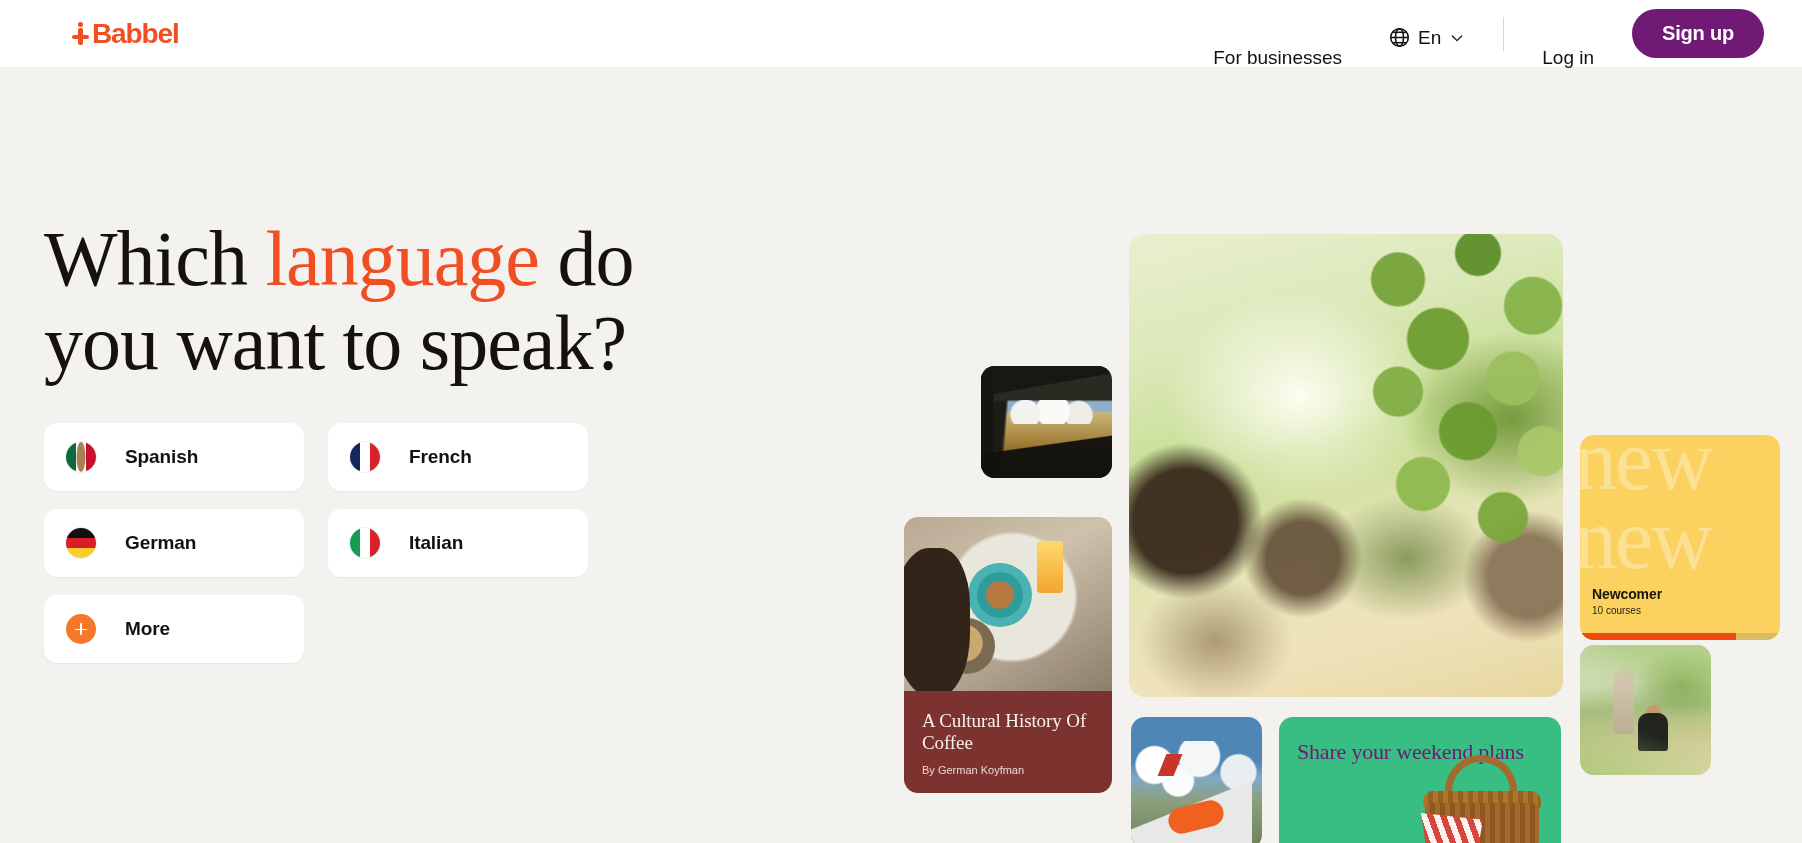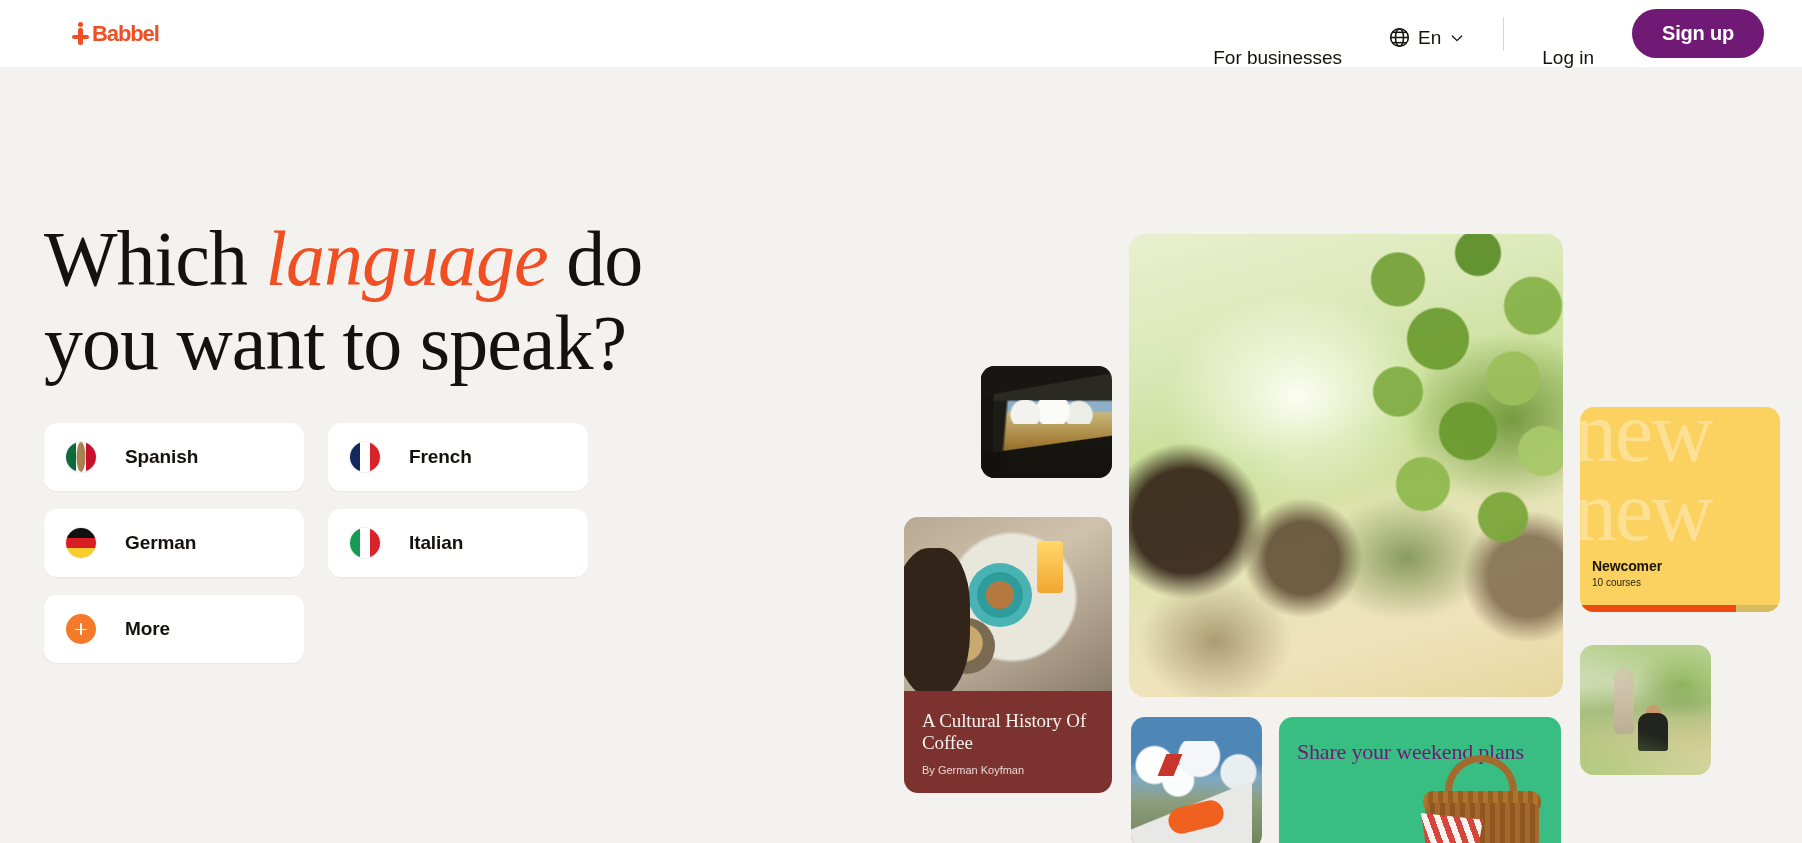--- a/index.html
+++ b/index.html
@@ -19,21 +19,21 @@
   
   .header {
     height: 67px;
     background: #FFFFFF;
     display: flex;
     align-items: center;
     padding: 0 38px 0 72px;
     position: relative;
   }
   .logo {
-    font-size: 22px;
+    font-size: 28px;
     font-weight: 700;
     color: #F04E23;
     letter-spacing: -1.1px;
     display: flex;
     align-items: center;
     font-family: "Liberation Sans", sans-serif;
     line-height: 1;
   }
   .logo-mark {
     position: relative;
@@ -140,21 +140,20 @@
     font-family: "Liberation Serif", serif;
     font-size: 78px;
     line-height: 1.08;
     color: #14110F;
     font-weight: 400;
     letter-spacing: -1px;
     width: 620px;
   }
   .headline .hl-accent {
     color: #F04E23;
-    font-style: italic;
   }
 
   .lang-grid {
     margin-top: 38px;
     display: grid;
     grid-template-columns: 260px 260px;
     gap: 18px 24px;
     width: 550px;
   }
   .lang-card {
@@ -427,21 +426,21 @@
   .basket-cloth {
     position: absolute;
     left: 4px; bottom: 2px;
     width: 62px; height: 56px;
     background: repeating-linear-gradient(70deg, #D8453C 0 6px, #FBF3EF 6px 12px);
     clip-path: polygon(0 0, 100% 12%, 86% 100%, 12% 88%);
   }
 
   
   .tile-newcomer {
-    left: 1580px; top: 340px;
+    left: 1580px; top: 368px;
     width: 200px; height: 205px;
     border-radius: 14px;
     background: #FBD160;
     overflow: hidden;
   }
   .newcomer-watermark {
     position: absolute;
     left: -6px; top: -14px;
     font-family: "Liberation Serif", serif;
     font-size: 86px;

